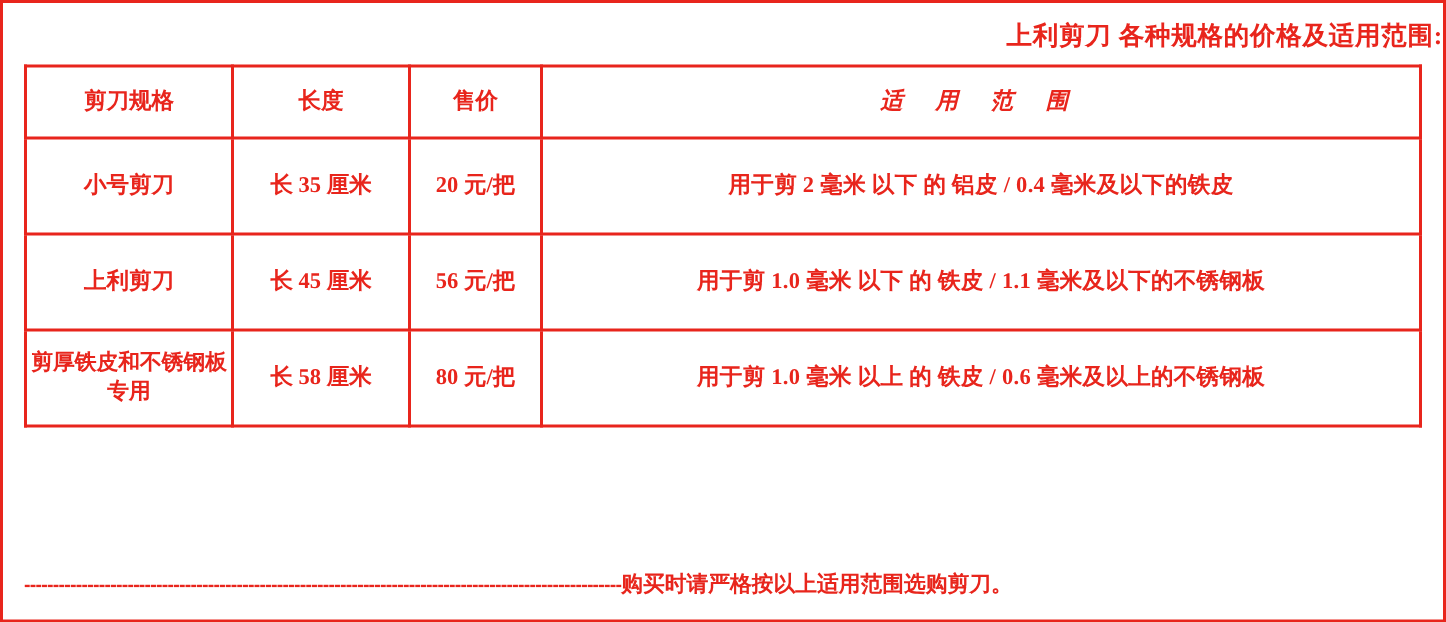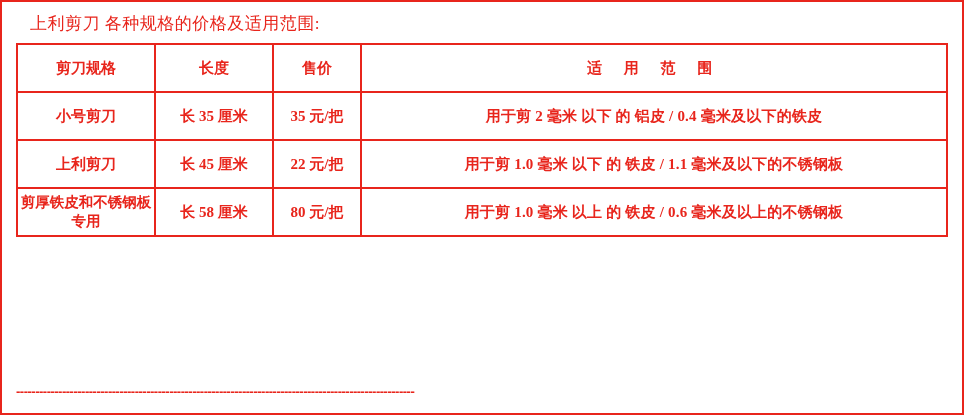--- a/index.html
+++ b/index.html
@@ -18,24 +18,25 @@
     position: relative;
     width: 964px;
     height: 415px;
     box-sizing: border-box;
     border: 2px solid #e8251c;
     background: #ffffff;
   }
   .title {
     padding: 10px 0 8px 28px;
     font-size: 17px;
-    font-weight: normal;
+    font-weight: bold;
     color: #e8251c;
     letter-spacing: 0.5px;
     white-space: nowrap;
+    text-align: right;
   }
   table.spec {
     border-collapse: collapse;
     width: 930px;
     margin: 0 0 0 14px;
     table-layout: fixed;
   }
   table.spec th, table.spec td {
     border: 2px solid #e8251c;
     color: #e8251c;
@@ -51,22 +52,23 @@
   table.spec col.c3 { width: 88px; }
   table.spec col.c4 { width: 586px; }
 
   table.spec thead th {
     height: 38px;
     font-size: 15px;
   }
   .hdr-wide {
     letter-spacing: 9px;
     padding-left: 9px;
+    font-style: italic;
   }
-  table.spec tbody tr { height: 48px; }
+  table.spec tbody tr { height: 64px; }
   td.usage {
     text-align: left;
     padding-left: 10px;
     white-space: nowrap;
     font-size: 14.5px;
     letter-spacing: 0.2px;
   }
   td.name {
     font-size: 15px;
   }
@@ -117,35 +119,36 @@
         <th>剪刀规格</th>
         <th>长度</th>
         <th>售价</th>
         <th class="hdr-wide">适 用 范 围</th>
       </tr>
     </thead>
     <tbody>
       <tr>
         <td class="name">小号剪刀</td>
         <td>长 35 厘米</td>
-        <td>35 元/把</td>
+        <td>20 元/把</td>
         <td class="usage">用于剪 2    毫米  以下  的  铝皮   / 0.4 毫米及以下的铁皮</td>
       </tr>
       <tr>
         <td class="name">上利剪刀</td>
         <td>长 45 厘米</td>
-        <td>22 元/把</td>
+        <td>56 元/把</td>
         <td class="usage">用于剪  1.0    毫米  以下  的  铁皮  / 1.1 毫米及以下的不锈钢板</td>
       </tr>
       <tr>
         <td class="name two-line">剪厚铁皮和不锈钢板专用</td>
         <td>长 58 厘米</td>
         <td>80 元/把</td>
         <td class="usage">用于剪  1.0    毫米  以上  的  铁皮  / 0.6 毫米及以上的不锈钢板</td>
       </tr>
     </tbody>
   </table>
 
   <div class="footer">
     <span class="dashes">--------------------------------------------------------------------------------------------------------</span>
+    <span class="footer-note">购买时请严格按以上适用范围选购剪刀。</span>
   </div>
 
 </div>
 
 </body></html>

